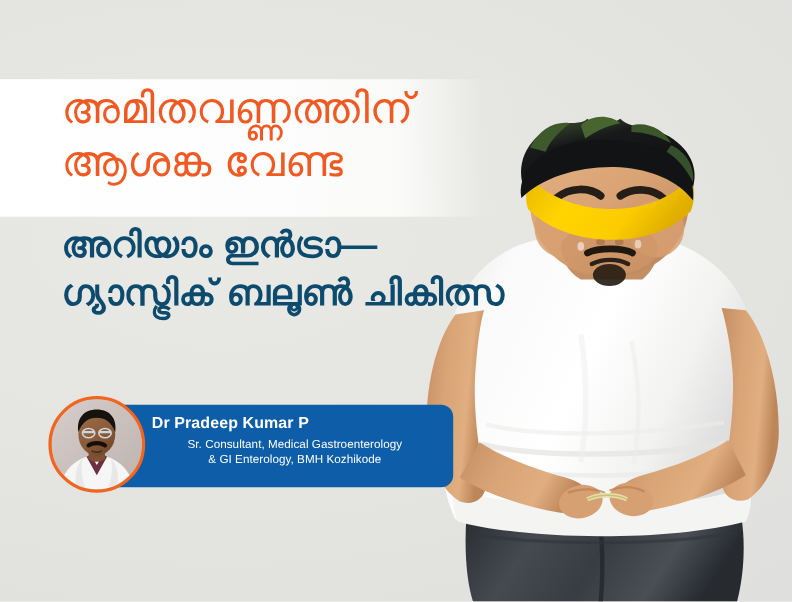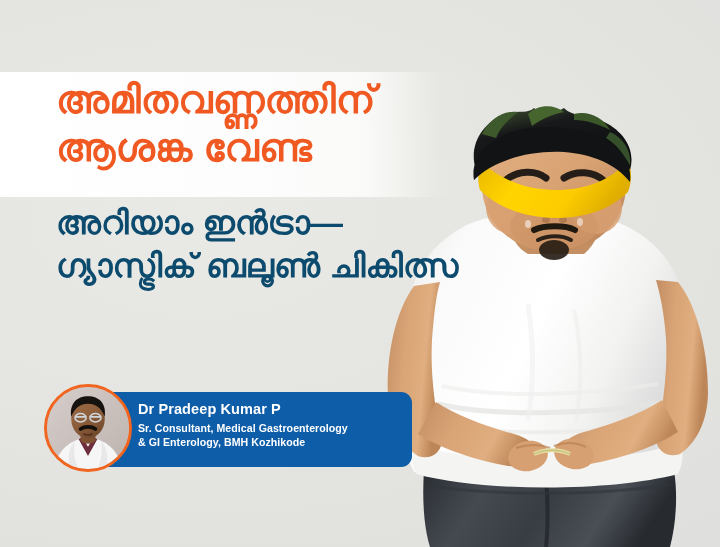--- a/index.html
+++ b/index.html
@@ -43,21 +43,21 @@
   }
 
   
   .headline {
     position: absolute;
     left: 56px;
     top: 76px;
     width: 420px;
     color: #f05a22;
     font-size: 39px;
-    font-weight: 700;
+    font-weight: 400;
     line-height: 1.22;
     letter-spacing: .2px;
     white-space: pre-line;
   }
 
   .subhead {
     position: absolute;
     left: 56px;
     top: 202px;
     width: 470px;
@@ -66,21 +66,21 @@
     font-weight: 700;
     line-height: 1.30;
     letter-spacing: .1px;
     white-space: pre-line;
   }
 
   
   .credit {
     position: absolute;
     left: 44px;
-    top: 384px;
+    top: 360px;
     width: 368px;
     height: 90px;
   }
 
   .credit-card {
     position: absolute;
     left: 44px;
     top: 8px;
     width: 324px;
     height: 75px;
@@ -94,24 +94,25 @@
   .credit-name {
     font-size: 14.5px;
     font-weight: 700;
     letter-spacing: .1px;
     line-height: 1.2;
     margin-bottom: 4px;
   }
 
   .credit-role {
     font-size: 10.6px;
-    font-weight: 700;
+    font-weight: 400;
     line-height: 1.32;
     letter-spacing: .05px;
     white-space: pre-line;
+    text-align: center;
   }
 
   .avatar {
     position: absolute;
     left: 0;
     top: 0;
     width: 88px;
     height: 88px;
     border-radius: 50%;
     border: 3px solid #f2651f;

